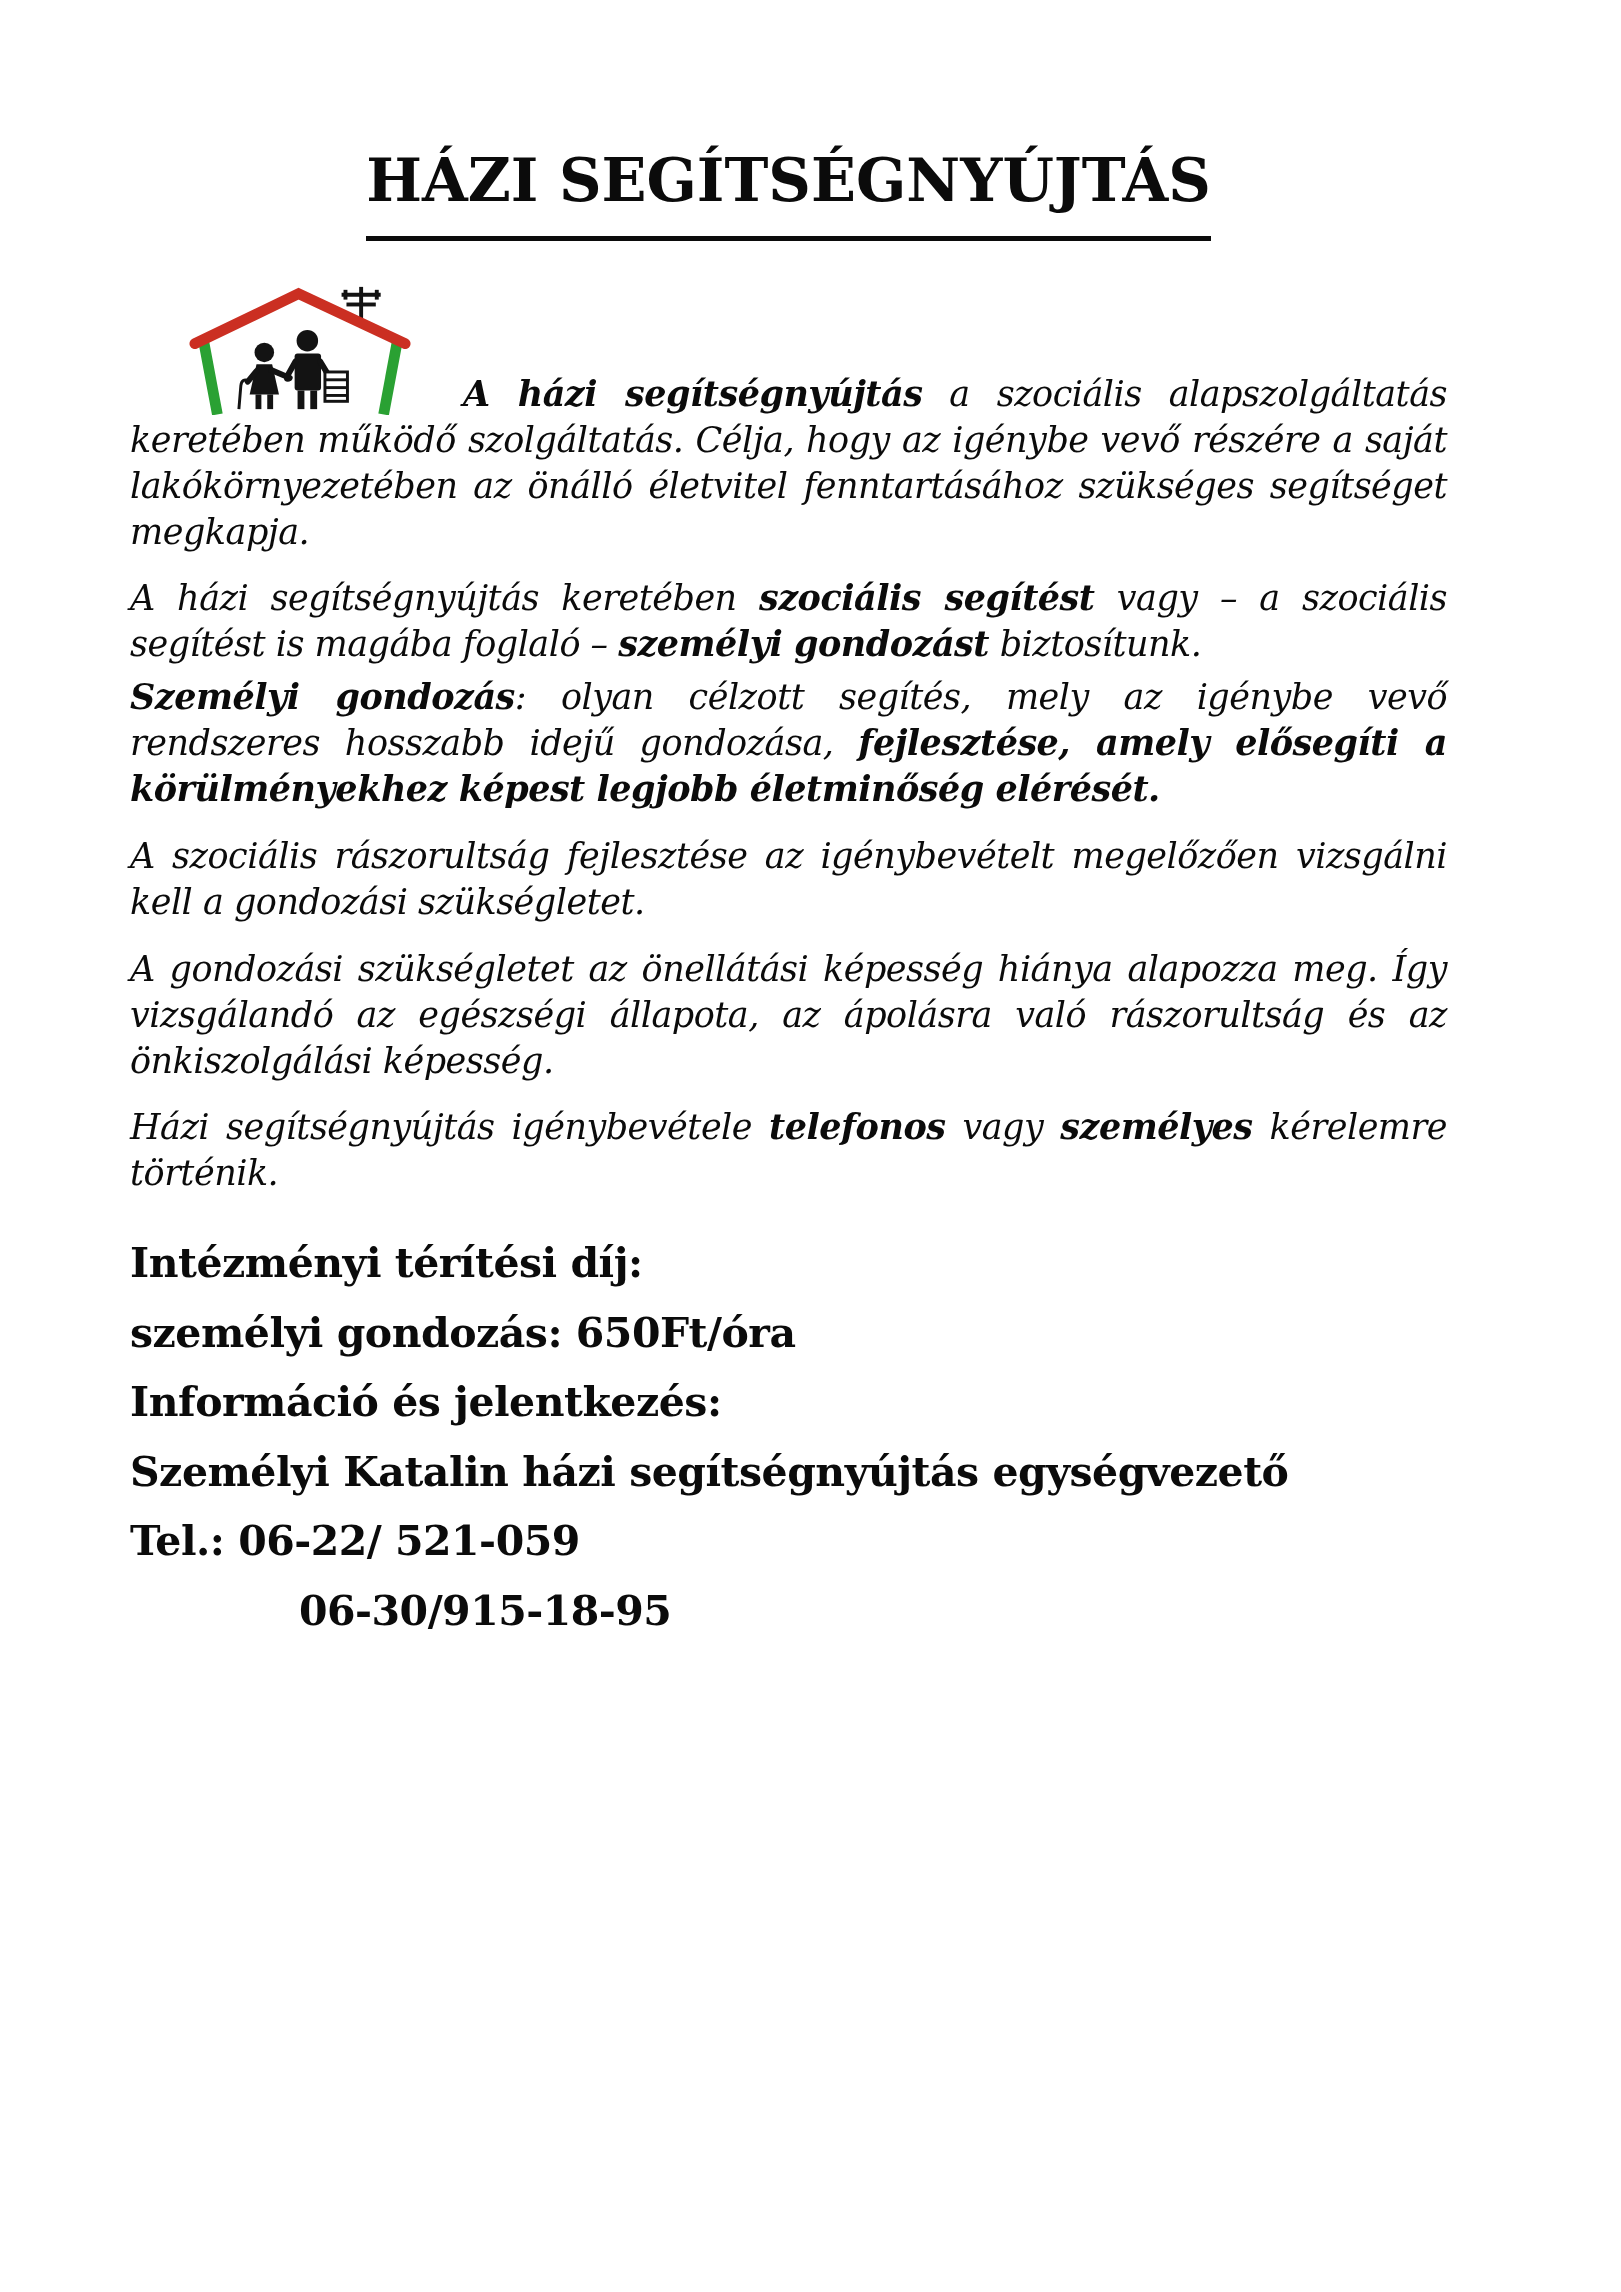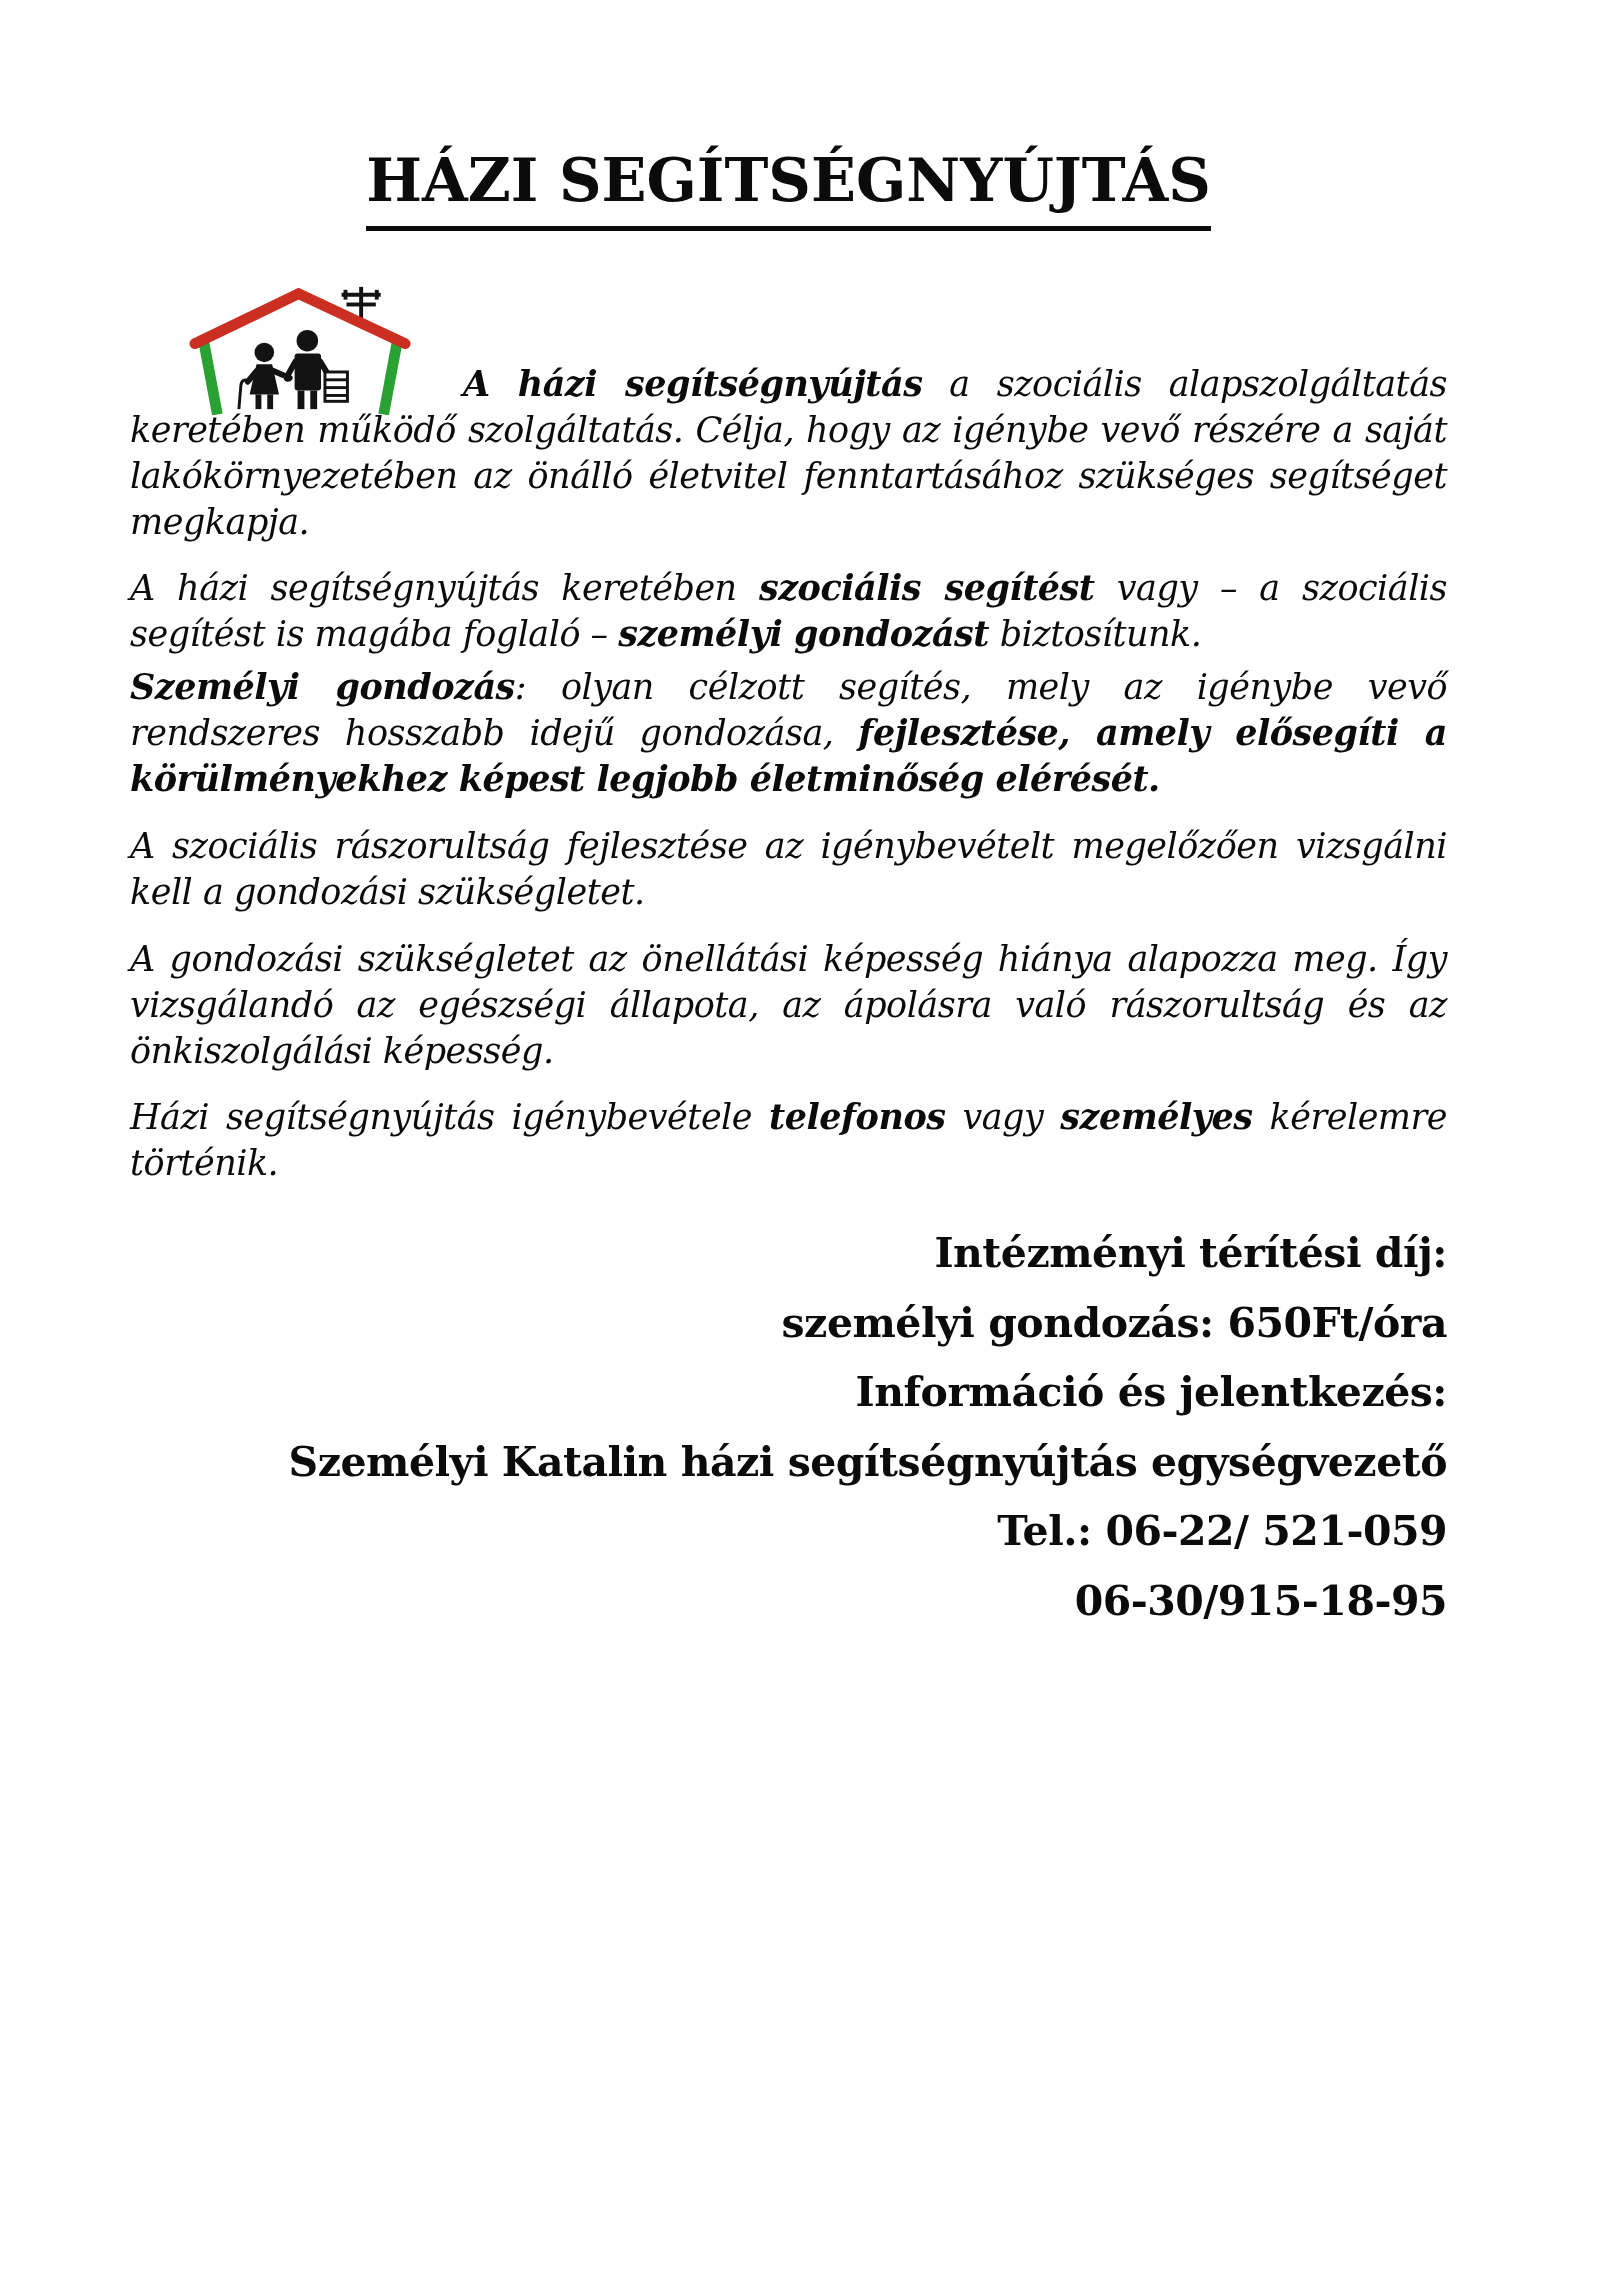--- a/index.html
+++ b/index.html
@@ -26,21 +26,21 @@
     margin: 0 0 0 0;
     text-align: center;
     font-size: 59px;
     font-weight: bold;
     letter-spacing: 0px;
     line-height: 1.15;
   }
   .title .underlined {
     display: inline-block;
     border-bottom: 5.9px solid #0b0b0b;
-    padding-bottom: 11px;
+    padding-bottom: 21px;
   }
   .logo-wrap {
     position: absolute;
     left: 189px;
     top: 282px;
     width: 223px;
     height: 133px;
   }
   .logo-wrap svg { display: block; width: 100%; height: 100%; }
   .body-text p {
@@ -56,21 +56,21 @@
     text-indent: 333px;      
   }
   p.tight { margin-bottom: 7px; }
   .b { font-weight: bold; }
   .footer-block {
     margin-top: 44px;
   }
   .footer-line {
     font-size: 41px;
     font-weight: bold;
-    text-align: right;
+    text-align: left;
     line-height: 46px;
     margin-bottom: 23.5px;
     letter-spacing: -0.5px;
   }
   .footer-line.offset-right {
     padding-left: 169px;     
   }
 </style>
 </head>
 <body>

